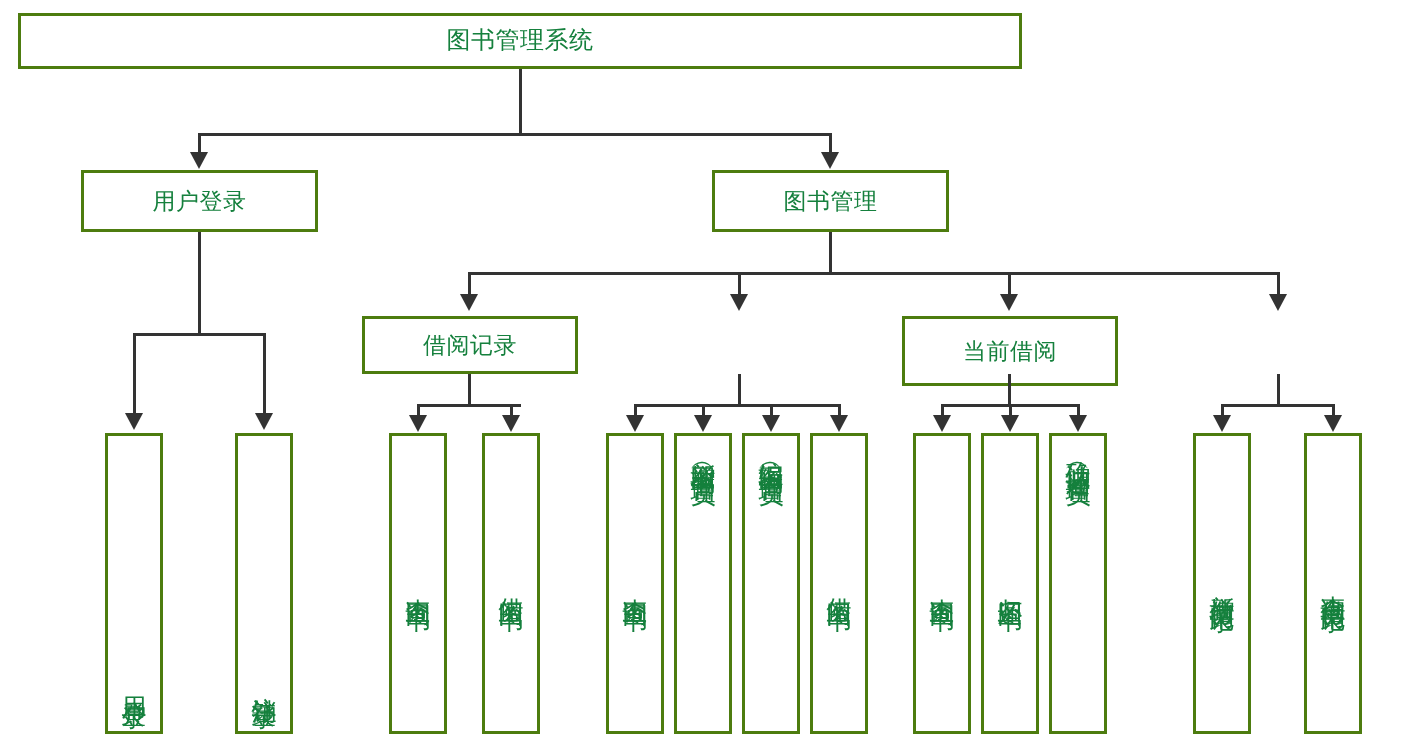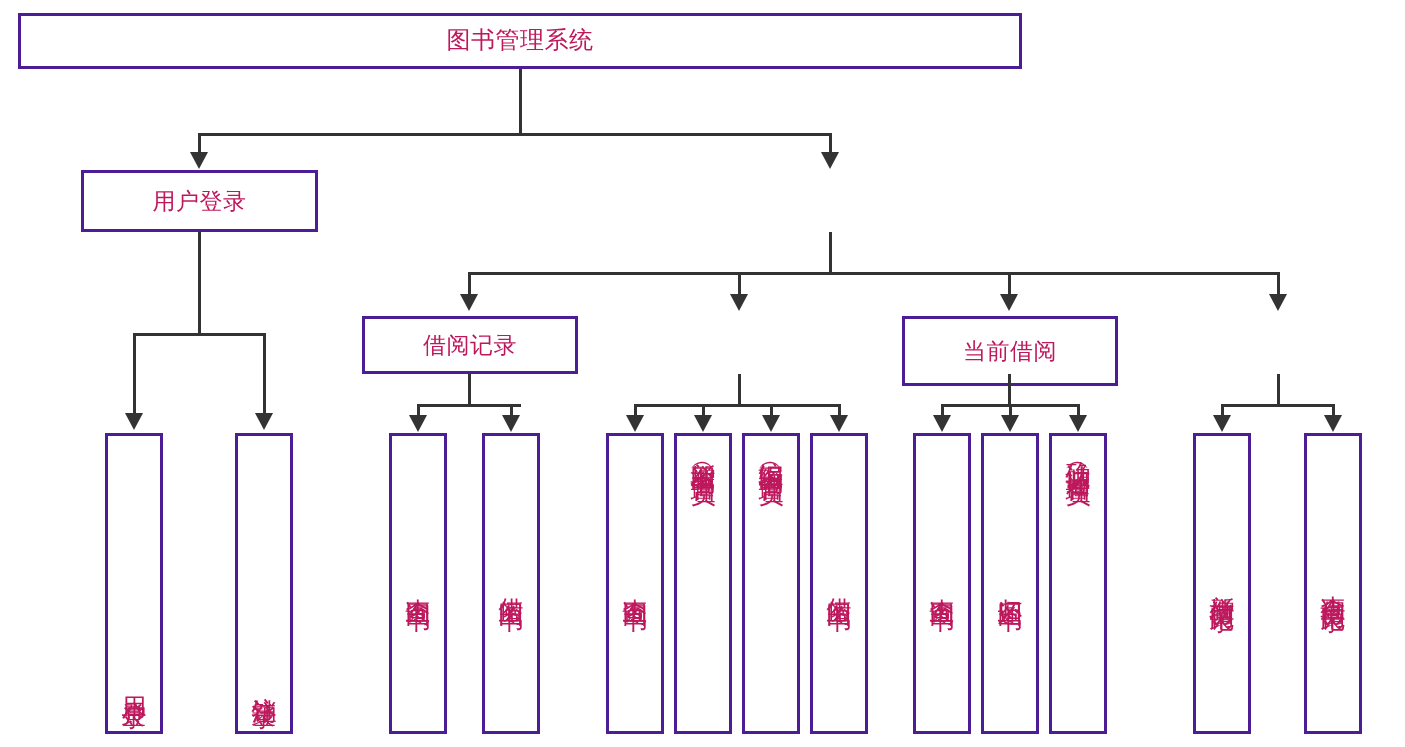--- a/index.html
+++ b/index.html
@@ -15,26 +15,26 @@
     position: relative;
     width: 1405px;
     height: 747px;
     background: #ffffff;
     overflow: hidden;
   }
   
   .node {
     position: absolute;
     box-sizing: border-box;
-    border: 3px solid #4c1d95;
+    border: 3px solid #4d7c0f;
     background: #ffffff;
     display: flex;
     align-items: center;
     justify-content: center;
-    color: #be185d;
+    color: #15803d;
     line-height: 1.08;
   }
   .node.h {            
     font-size: 23px;
     letter-spacing: 0.5px;
   }
   .node.root {
     font-size: 24px;
   }
   
@@ -100,20 +100,23 @@
 
   <div class="hline" style="left:198px; top:133px; width:634px; height:3px;"></div>
 
   <div class="vline" style="left:198px; top:133px; width:3px; height:22px;"></div>
   <div class="arrow" style="left:190px; top:152px;"></div>
   <div class="vline" style="left:829px; top:133px; width:3px; height:22px;"></div>
   <div class="arrow" style="left:821px; top:152px;"></div>
 
   <div class="node h" style="left:81px; top:170px; width:237px; height:62px;">
     <span class="nlabel">用户登录</span>
+  </div>
+  <div class="node h" style="left:712px; top:170px; width:237px; height:62px;">
+    <span class="nlabel">图书管理</span>
   </div>
 
   <div class="vline" style="left:198px; top:232px; width:3px; height:104px;"></div>
   <div class="hline" style="left:133px; top:333px; width:133px; height:3px;"></div>
   <div class="vline" style="left:133px; top:333px; width:3px; height:82px;"></div>
   <div class="arrow" style="left:125px; top:413px;"></div>
   <div class="vline" style="left:263px; top:333px; width:3px; height:82px;"></div>
   <div class="arrow" style="left:255px; top:413px;"></div>
 
   <div class="vline" style="left:829px; top:232px; width:3px; height:42px;"></div>

